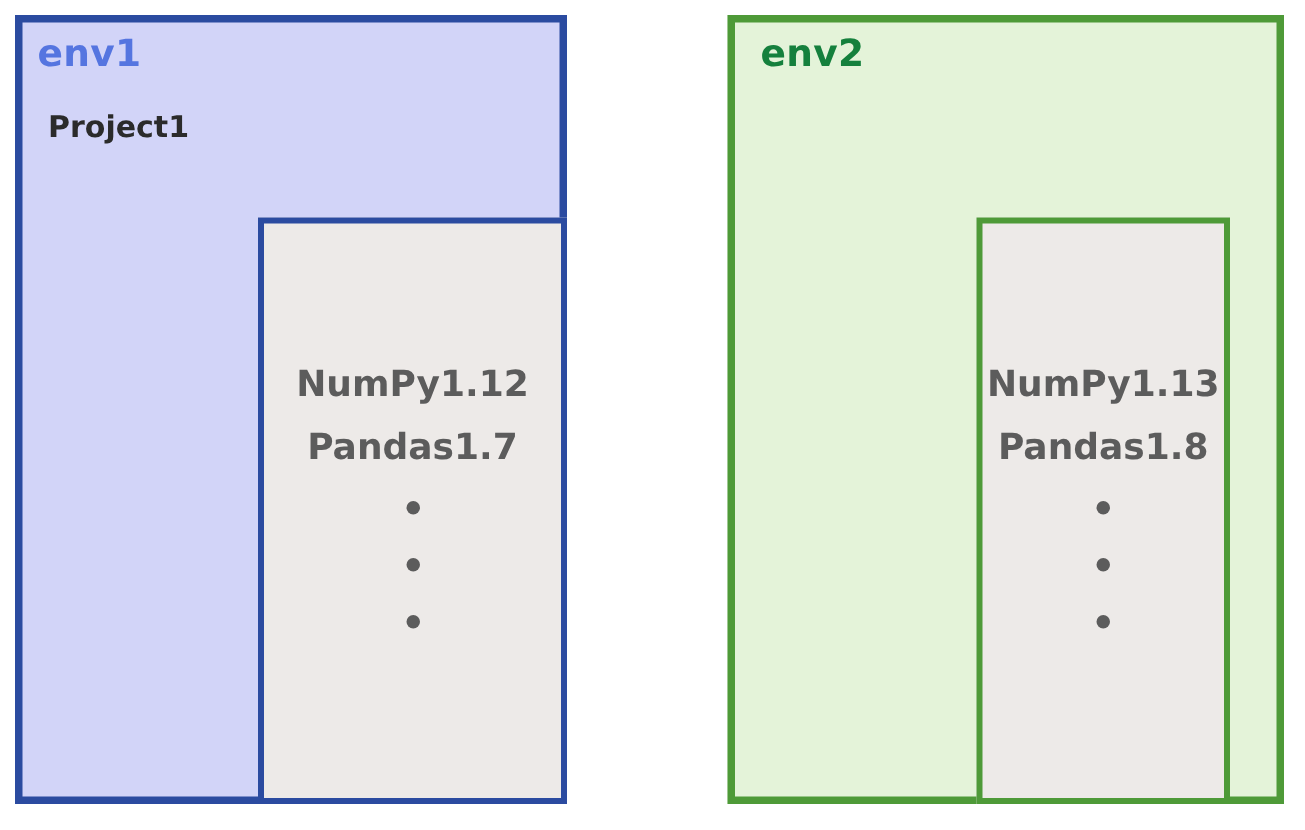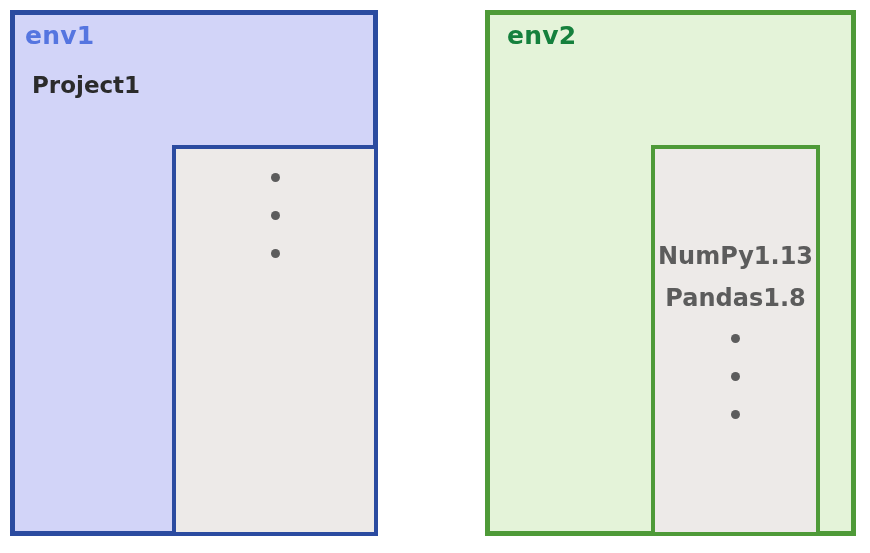--- a/index.html
+++ b/index.html
@@ -57,21 +57,21 @@
     letter-spacing: 0.2px;
     line-height: 1;
     white-space: nowrap;
   }
   .env-label.blue   { left: 25px;  top: 23px; color: #5575E0; }
   .env-label.green  { left: 507px; top: 23px; color: #15803d; }
 
   .project-label {
     position: absolute;
     font-weight: bold;
-    font-size: 23px;
+    font-size: 20px;
     line-height: 1;
     color: #2B2B2B;
     white-space: nowrap;
   }
   .project-label.blue  { left: 32px;  top: 74px; }
   .project-label.green { left: 514px; top: 74px; }
 
   
   .pkg-box {
     position: absolute;
@@ -142,20 +142,22 @@
 
 <div class="canvas">
 
   <div class="env-box blue"></div>
 
   <div class="env-label blue">env1</div>
 
   <div class="project-label blue">Project1</div>
 
   <div class="pkg-box blue">
+    <div class="pkg-line first">NumPy1.12</div>
+    <div class="pkg-line second">Pandas1.7</div>
     <div class="dots">
       <span class="dot"></span>
       <span class="dot"></span>
       <span class="dot"></span>
     </div>
   </div>
 
   <div class="env-box green"></div>
 
   <div class="env-label green">env2</div>

